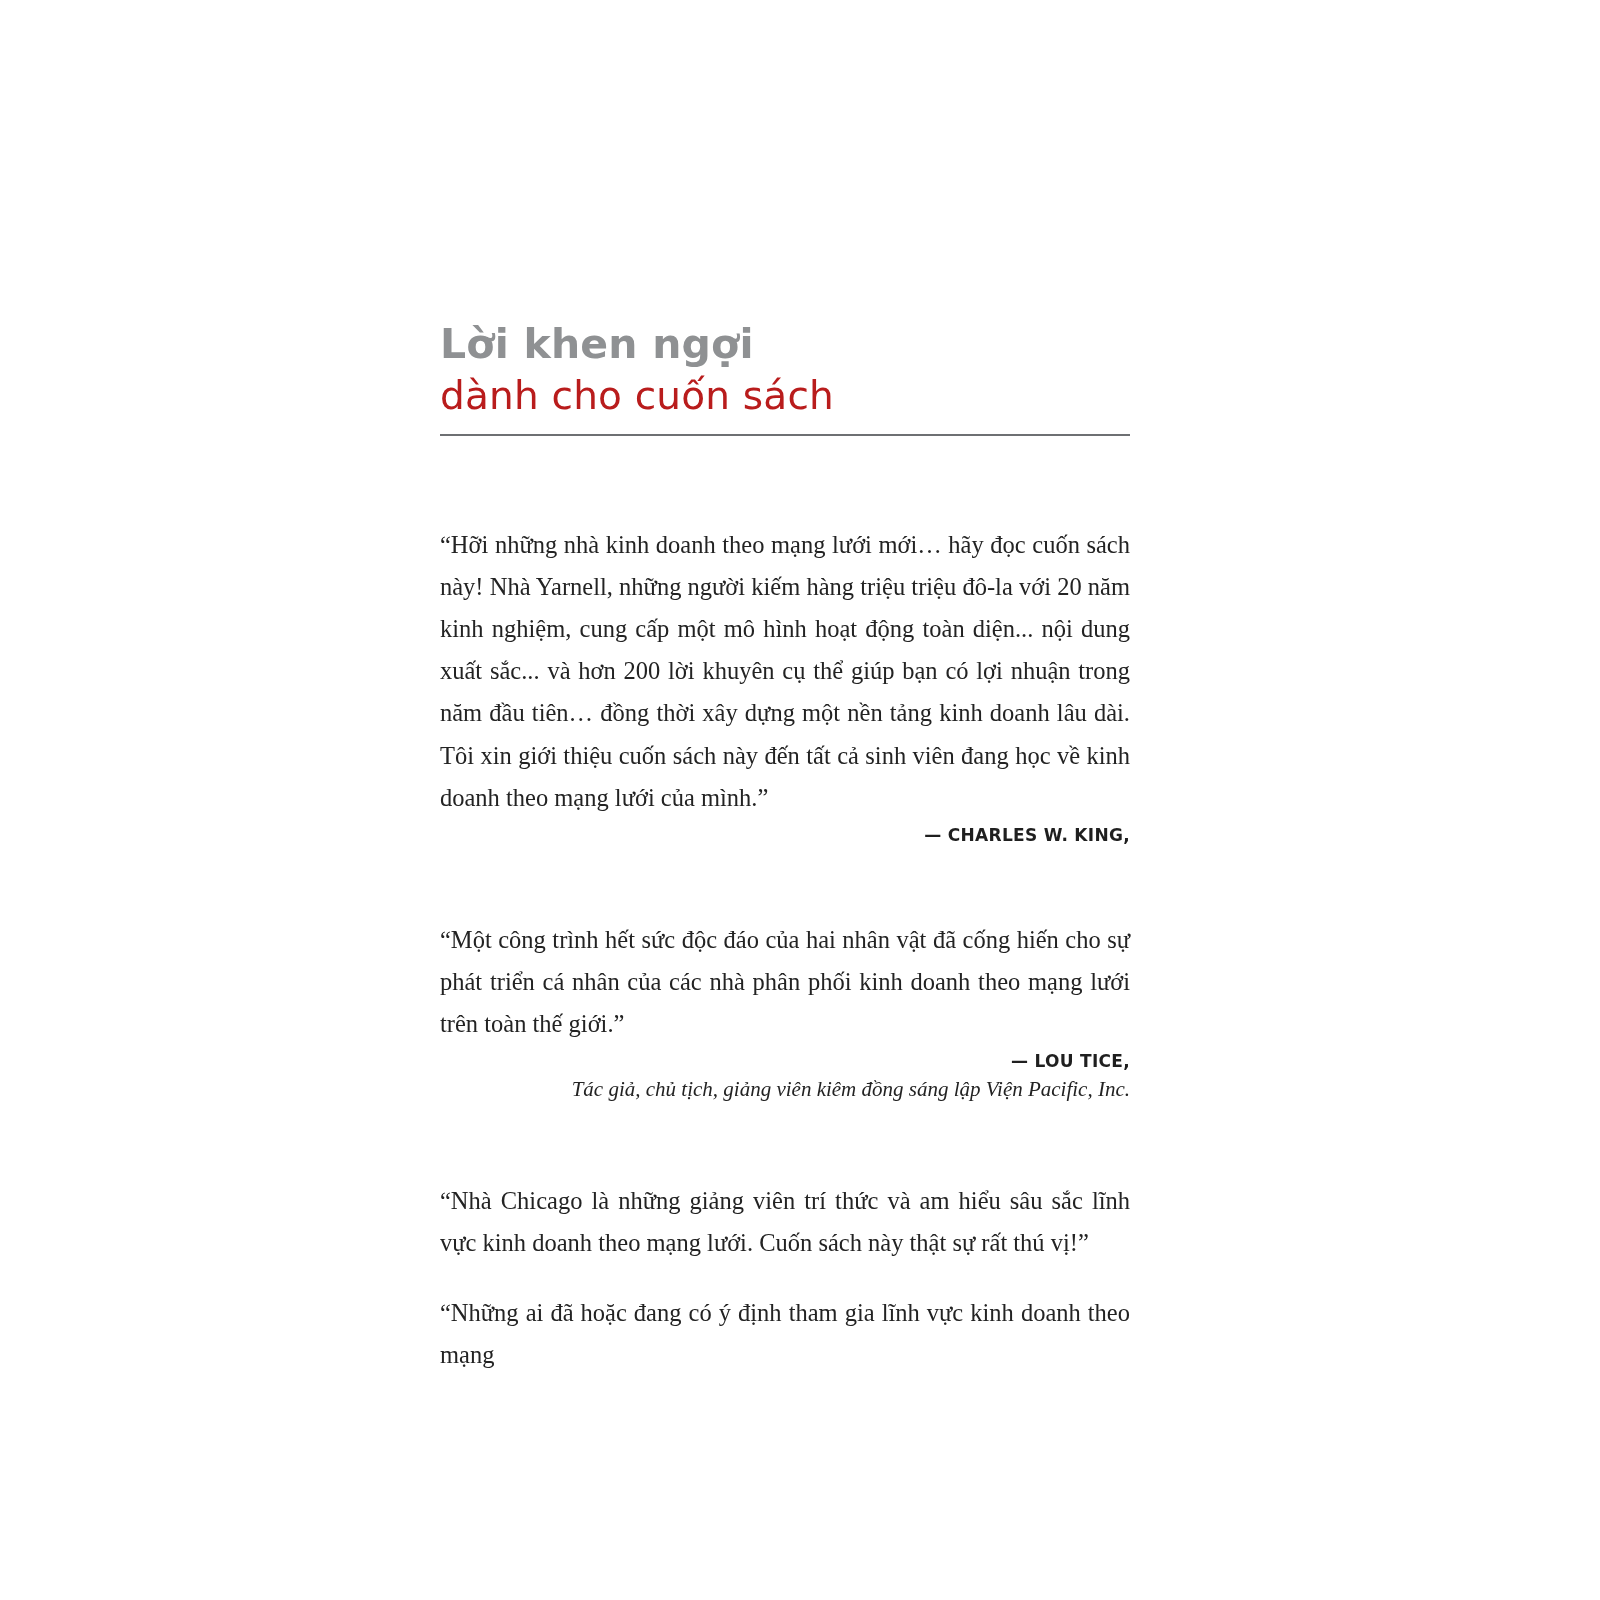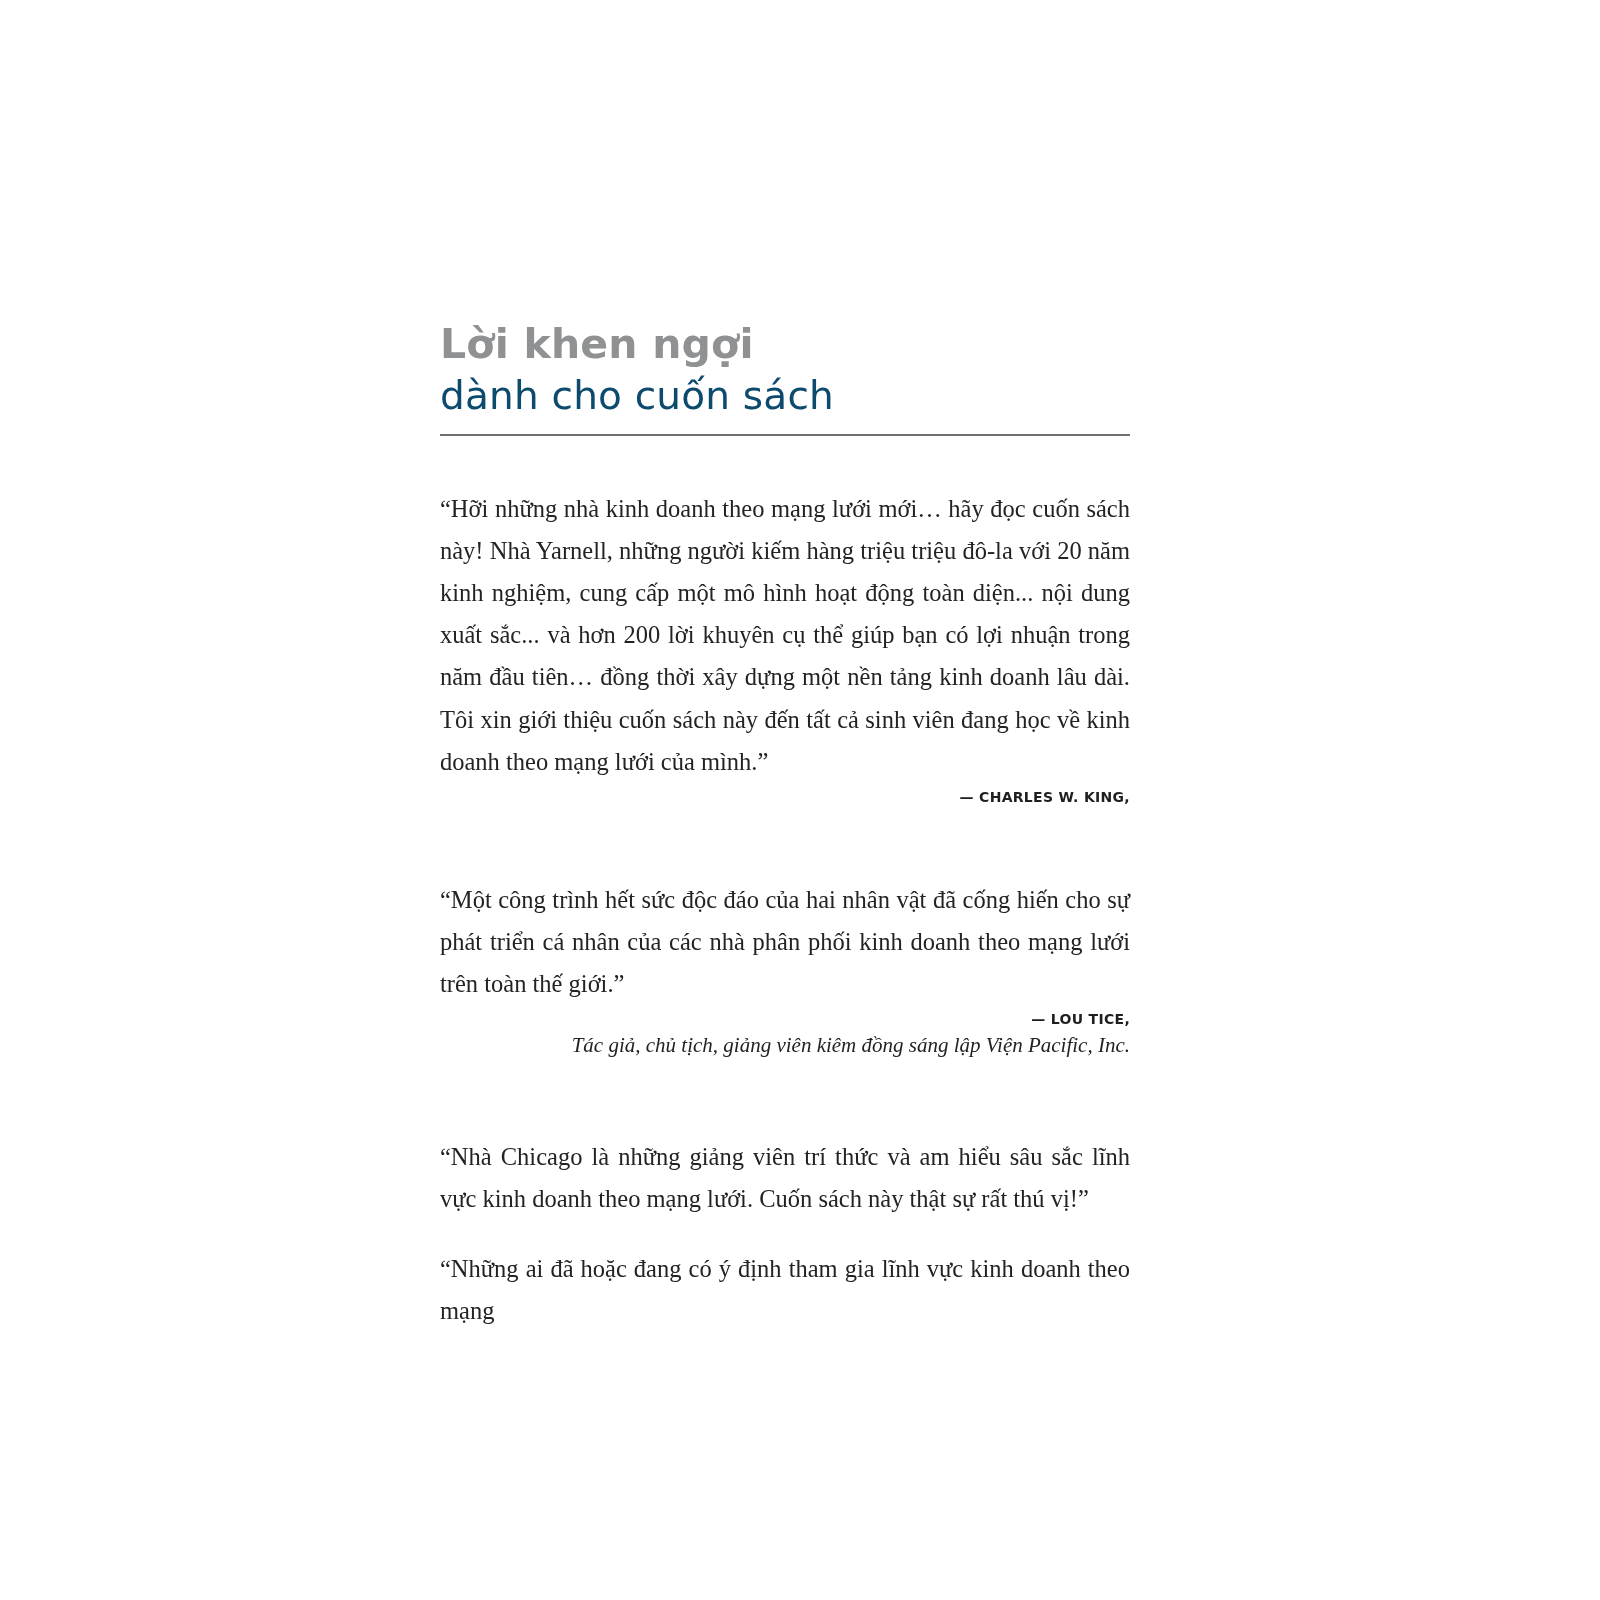--- a/index.html
+++ b/index.html
@@ -41,55 +41,55 @@
     letter-spacing: 0.2px;
     color: #8f9193;
     line-height: 1.18;
     margin: 0;
   }
   .heading-line2 {
     font-family: "DejaVu Sans", sans-serif;
     font-weight: 400;
     font-size: 39px;
     letter-spacing: 0.2px;
-    color: #0c4a6e;
+    color: #b91c1c;
     line-height: 1.22;
     margin: 4px 0 0 0;
   }
   .heading-rule {
     margin-top: 14px;
     width: 100%;
     height: 2px;
     background: #6e7073;
   }
 
   
   .quotes {
-    margin-top: 52px;
+    margin-top: 88px;
   }
   .quote-block {
     margin-bottom: 0;
   }
   .quote-text {
     font-family: "Liberation Serif", serif;
     font-size: 24.5px;
     line-height: 1.72;
     text-align: justify;
     text-justify: inter-word;
     color: #232323;
     margin: 0;
   }
   .attrib {
     margin-top: 6px;
     text-align: right;
   }
   .attrib-name {
     font-family: "DejaVu Sans", sans-serif;
     font-weight: bold;
-    font-size: 14px;
+    font-size: 17px;
     letter-spacing: 0.3px;
     color: #1f1f1f;
     display: block;
   }
   .attrib-role {
     font-family: "Liberation Serif", serif;
     font-style: italic;
     font-size: 21px;
     line-height: 1.5;
     color: #232323;

